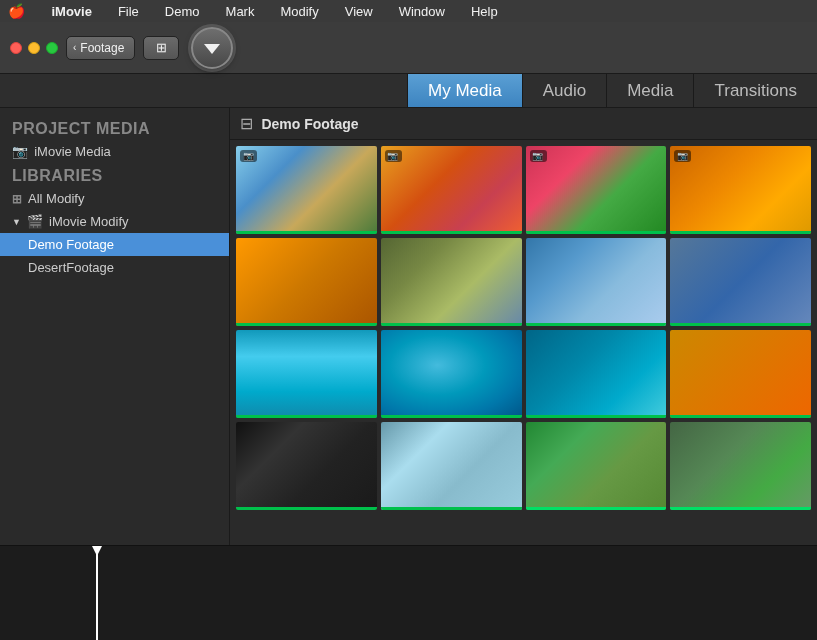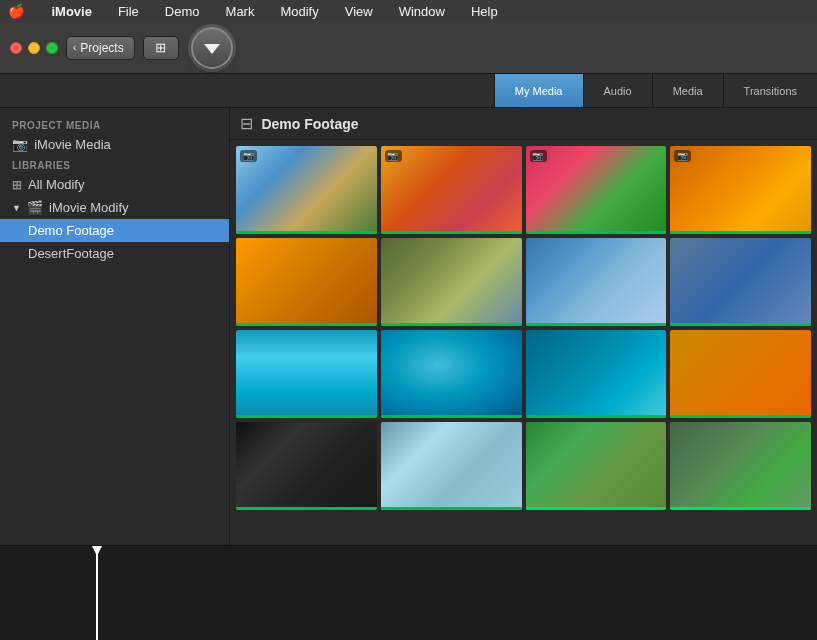--- a/index.html
+++ b/index.html
@@ -107,21 +107,21 @@
       border-bottom: 1px solid #1a1a1a;
       display: flex;
       align-items: stretch;
       justify-content: flex-end;
       padding-right: 0;
     }
     .tab {
       padding: 0 20px;
       display: flex;
       align-items: center;
-      font-size: 11px;
+      font-size: 17px;
       color: #bbb;
       cursor: pointer;
       border-left: 1px solid #1a1a1a;
     }
     .tab.active {
       background: linear-gradient(to bottom, #5a9fd4, #3d84c0);
       color: #fff;
       font-weight: 500;
     }
 
@@ -136,21 +136,21 @@
     .sidebar {
       width: 230px;
       min-width: 230px;
       background: #2a2a2a;
       border-right: 1px solid #1a1a1a;
       padding: 8px 0;
       height: 100%;
       overflow-y: auto;
     }
     .sidebar-section-label {
-      font-size: 10px;
+      font-size: 16px;
       font-weight: 700;
       color: #888;
       text-transform: uppercase;
       letter-spacing: 0.5px;
       padding: 4px 12px 2px;
     }
     .sidebar-item {
       display: flex;
       align-items: center;
       padding: 4px 12px;
@@ -291,21 +291,21 @@
 </div>
 
 <div class="toolbar">
   <div class="traffic-lights">
     <div class="tl-red"></div>
     <div class="tl-yellow"></div>
     <div class="tl-green"></div>
   </div>
   <div class="projects-btn">
     <span class="chevron">‹</span>
-    <span>Projects</span>
+    <span>Footage</span>
   </div>
   <div class="view-toggle">
     <span>⊞</span>
   </div>
   <div class="import-btn-circle">
     <div class="arrow-down"></div>
   </div>
 </div>
 
 <div class="tab-bar">

